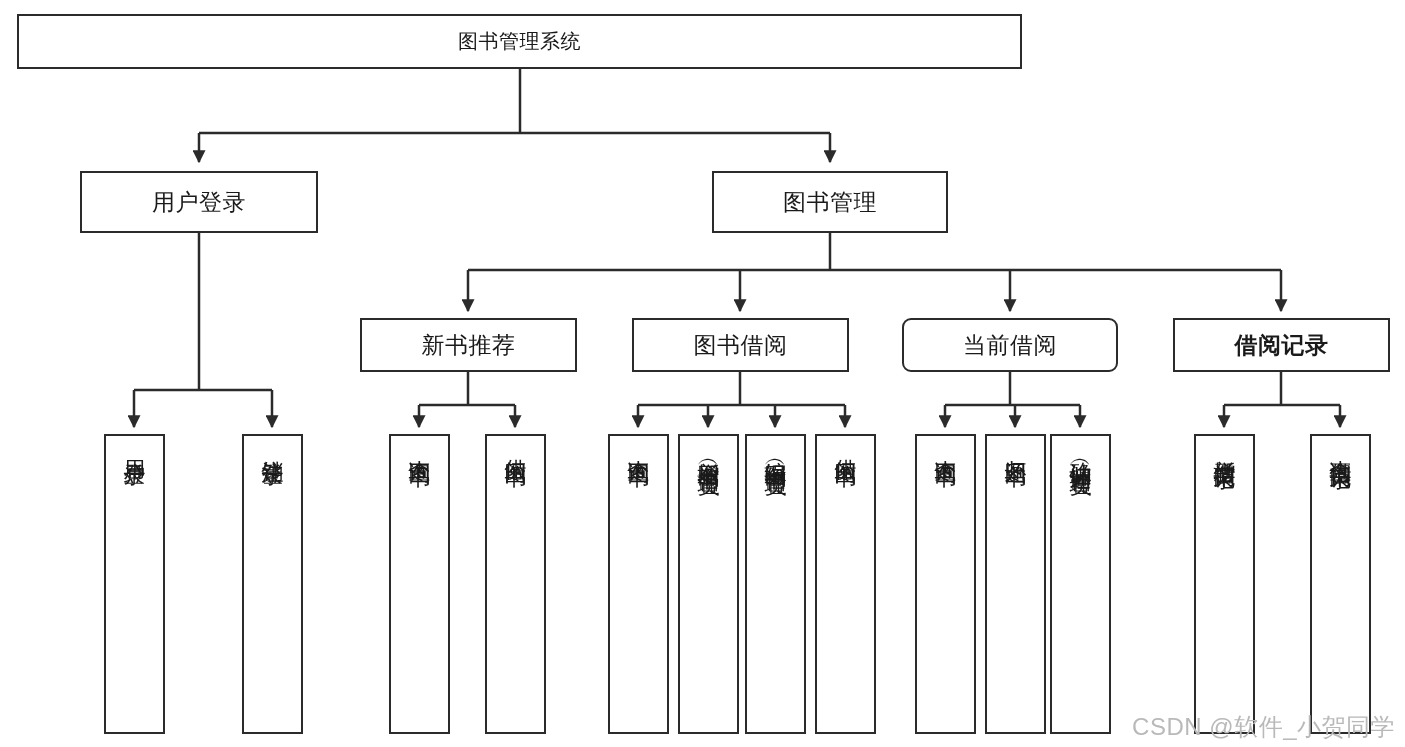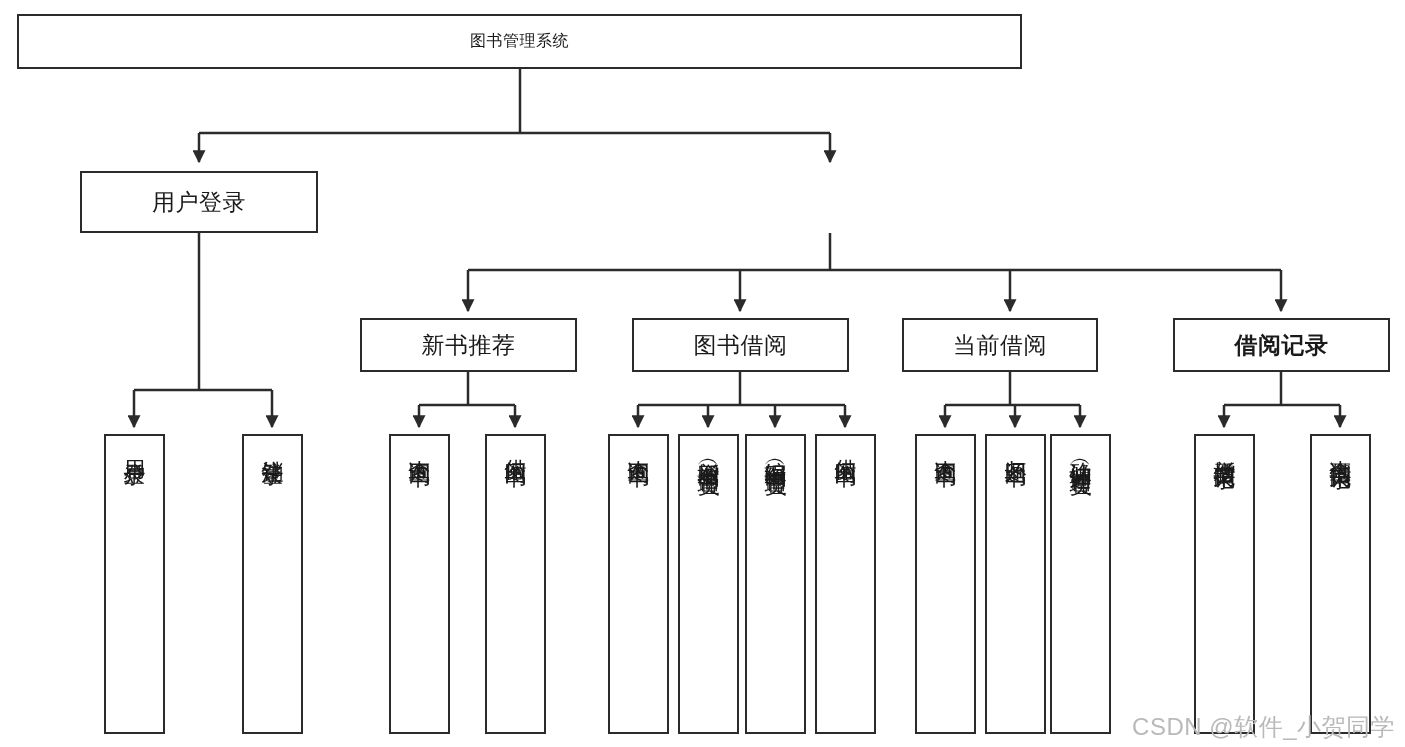--- a/index.html
+++ b/index.html
@@ -35,21 +35,21 @@
     justify-content: center;
     color: #1a1a1a;
     z-index: 2;
   }
   .node .label {
     font-size: 23px;
     line-height: 1.15;
     letter-spacing: 0.5px;
     white-space: nowrap;
   }
-  .node.root .label { font-size: 16px; }
+  .node.root .label { font-size: 20px; }
   .node.leaf {
     align-items: flex-start;
     justify-content: center;
     padding-top: 6px;
   }
   .node.leaf .label {
     writing-mode: vertical-rl;
     text-orientation: upright;
     font-size: 22px;
     line-height: 1.28;
@@ -124,28 +124,31 @@
     </g>
   </svg>
 
   <div class="node root" style="left:17px; top:14px; width:1005px; height:55px;">
     <span class="label">图书管理系统</span>
   </div>
 
   <div class="node" style="left:80px; top:171px; width:238px; height:62px;">
     <span class="label">用户登录</span>
   </div>
+  <div class="node" style="left:712px; top:171px; width:236px; height:62px;">
+    <span class="label">图书管理</span>
+  </div>
 
   <div class="node" style="left:632px; top:318px; width:217px; height:54px;">
     <span class="label">图书借阅</span>
   </div>
   <div class="node" style="left:360px; top:318px; width:217px; height:54px;">
     <span class="label">新书推荐</span>
   </div>
-  <div class="node" style="left:902px; top:318px; width:196px; height:54px;">
+  <div class="node" style="left:902px; top:318px; width:216px; height:54px;border-radius:9px;">
     <span class="label">当前借阅</span>
   </div>
   <div class="node" style="left:1173px; top:318px; width:217px; height:54px;font-weight:bold;">
     <span class="label">借阅记录</span>
   </div>
 
   <div class="node leaf" style="left:104px; top:434px; width:61px; height:300px;">
     <span class="label">用户登录</span>
   </div>
   <div class="node leaf" style="left:242px; top:434px; width:61px; height:300px;">

